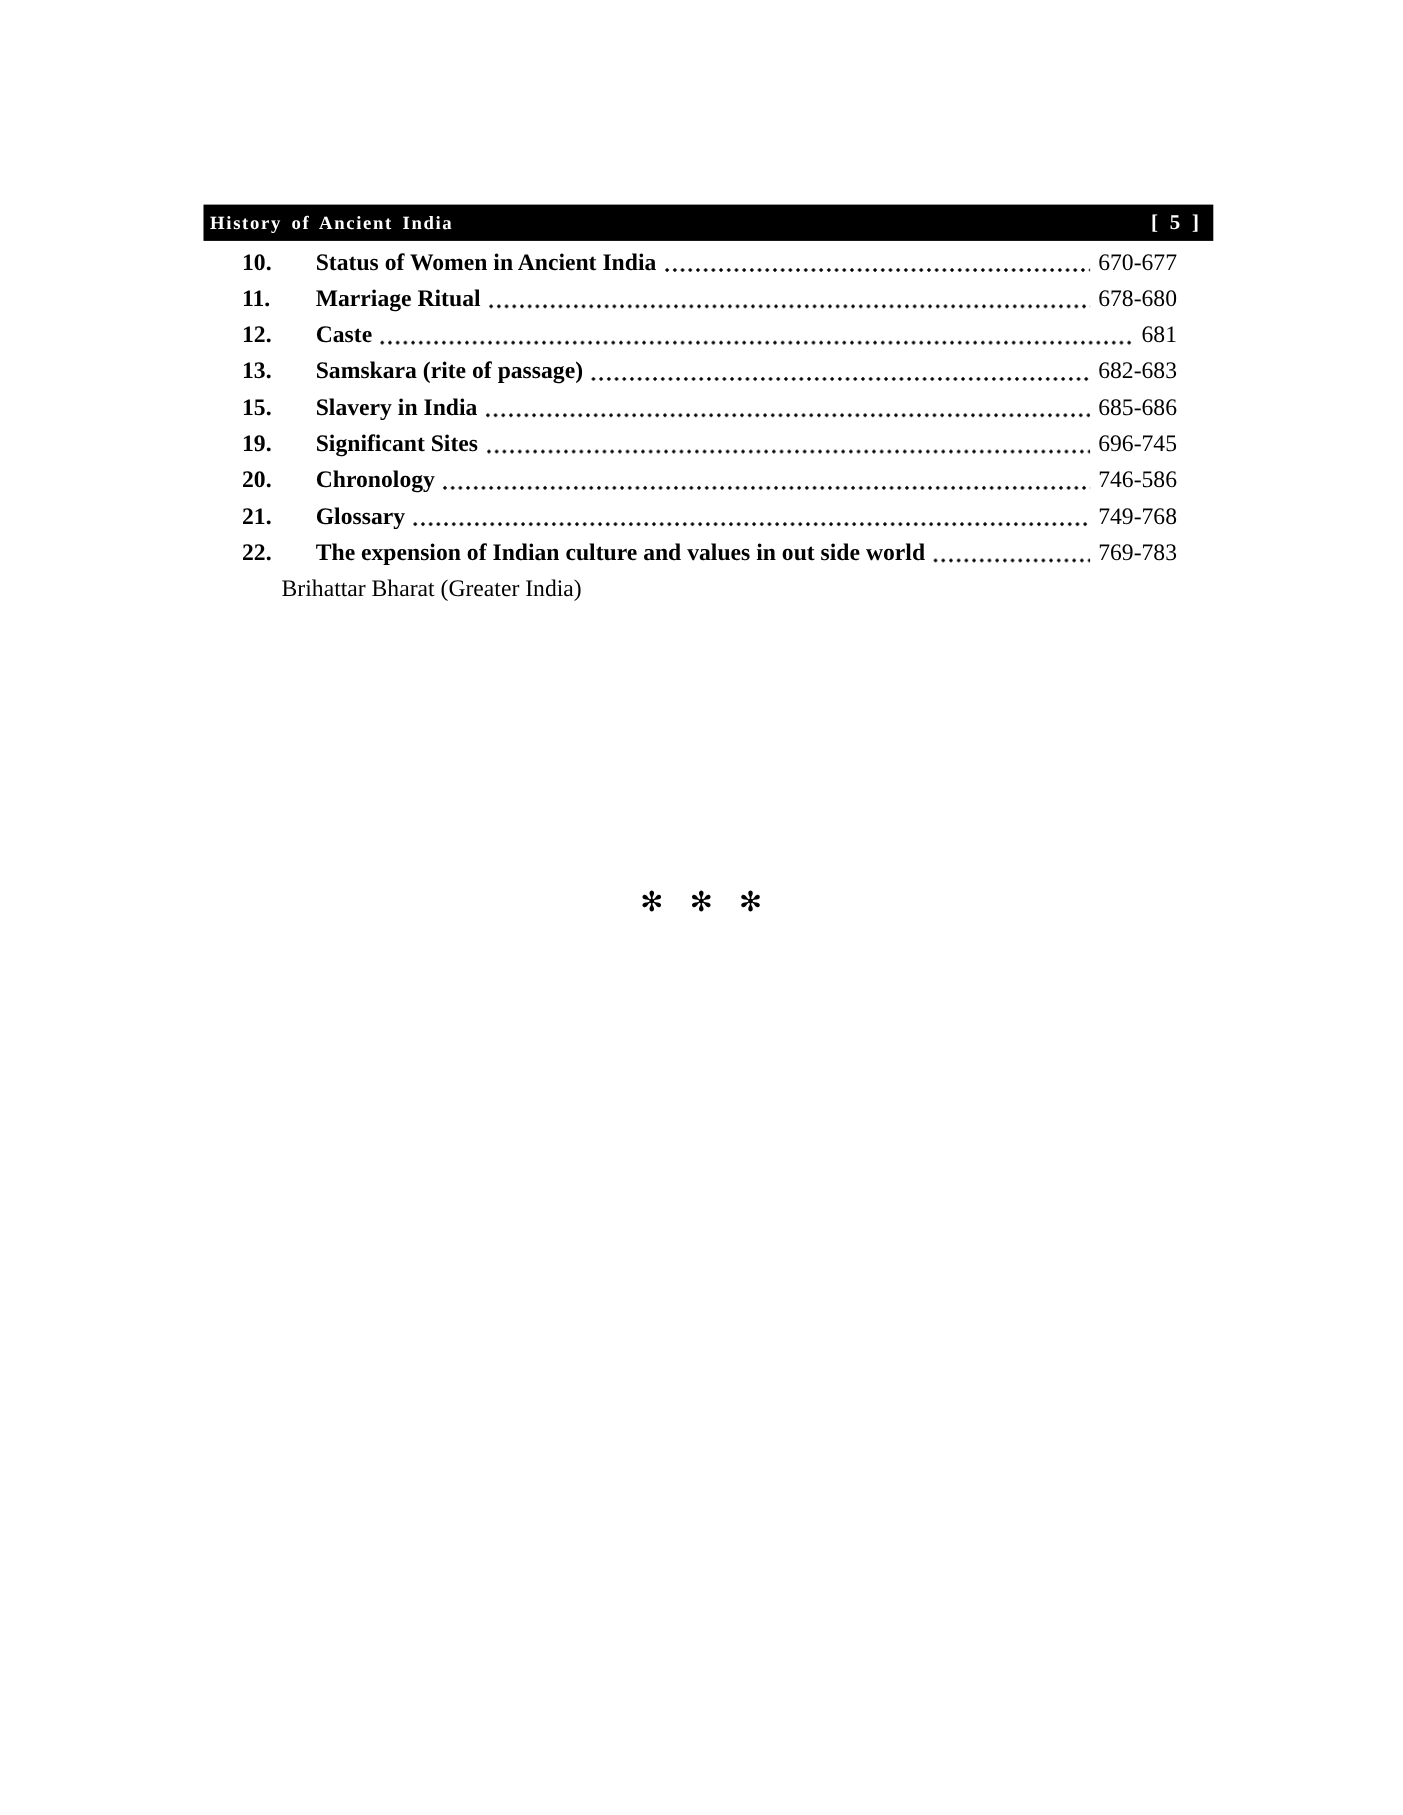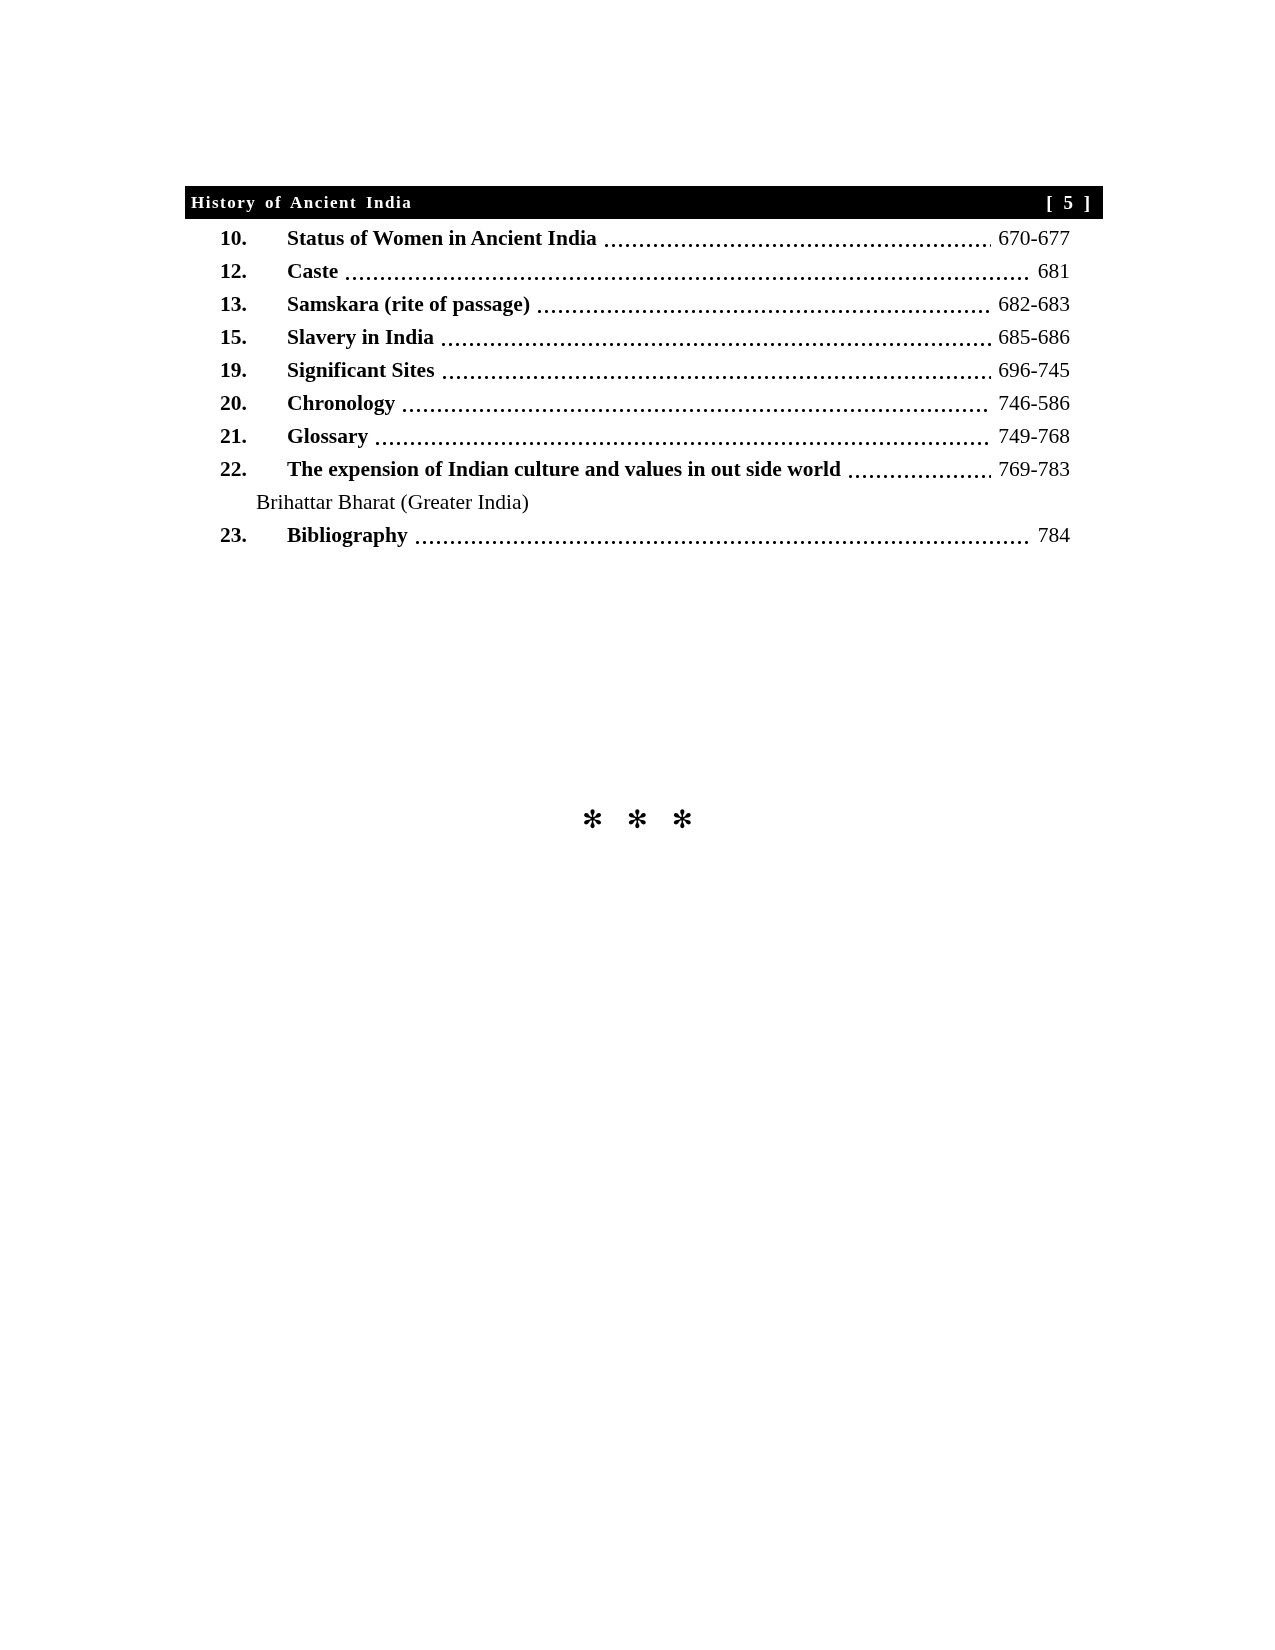--- a/index.html
+++ b/index.html
@@ -114,20 +114,27 @@
 
     <div class="toc">
   <div class="toc-row">
     <span class="toc-num">10.</span>
     <span class="toc-title-italic"></span>
     <span class="toc-title">Status of Women in Ancient India</span>
     <span class="toc-leader"></span>
     <span class="toc-pages">670-677</span>
   </div>
 
+  <div class="toc-row">
+    <span class="toc-num">11.</span>
+    <span class="toc-title-italic"></span>
+    <span class="toc-title">Marriage Ritual</span>
+    <span class="toc-leader"></span>
+    <span class="toc-pages">678-680</span>
+  </div>
 
   <div class="toc-row">
     <span class="toc-num">12.</span>
     <span class="toc-title-italic"></span>
     <span class="toc-title">Caste</span>
     <span class="toc-leader"></span>
     <span class="toc-pages">681</span>
   </div>
 
   <div class="toc-row">
@@ -176,27 +183,20 @@
 
   <div class="toc-row">
     <span class="toc-num">22.</span>
     <span class="toc-title-italic"></span>
     <span class="toc-title">The expension of Indian culture and values in out side world</span>
     <span class="toc-leader"></span>
     <span class="toc-pages">769-783</span>
   </div>
   <div class="toc-sub">Brihattar Bharat (Greater India)</div>
 
-  <div class="toc-row">
-    <span class="toc-num">23.</span>
-    <span class="toc-title-italic"></span>
-    <span class="toc-title">Bibliography</span>
-    <span class="toc-leader"></span>
-    <span class="toc-pages">784</span>
-  </div>
 
 </div>
 
   </div>
 
   <div class="ornament">✻ ✻ ✻</div>
 
 </div>
 
 </body></html>

